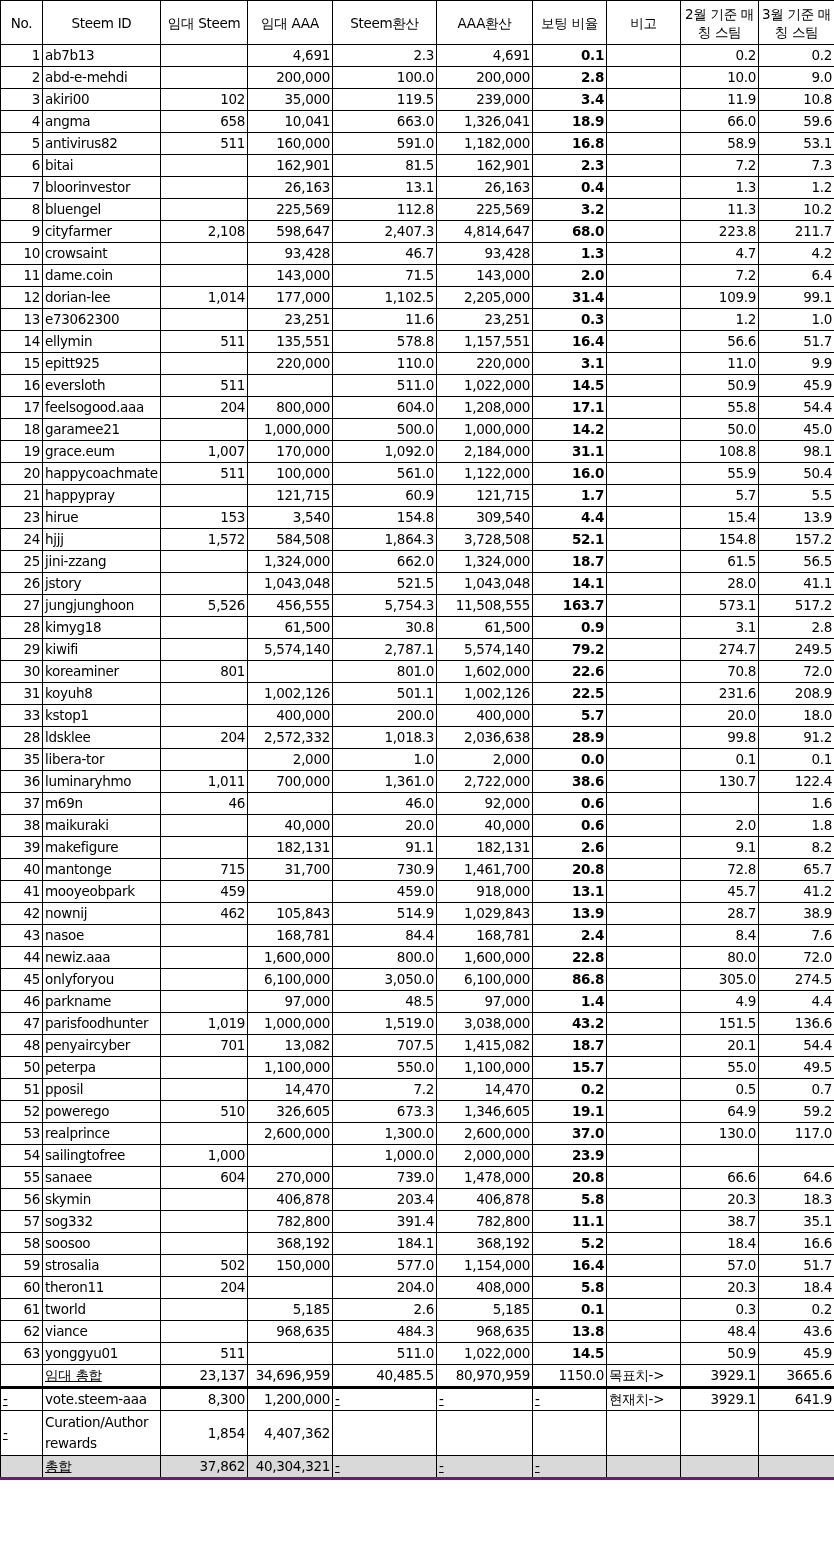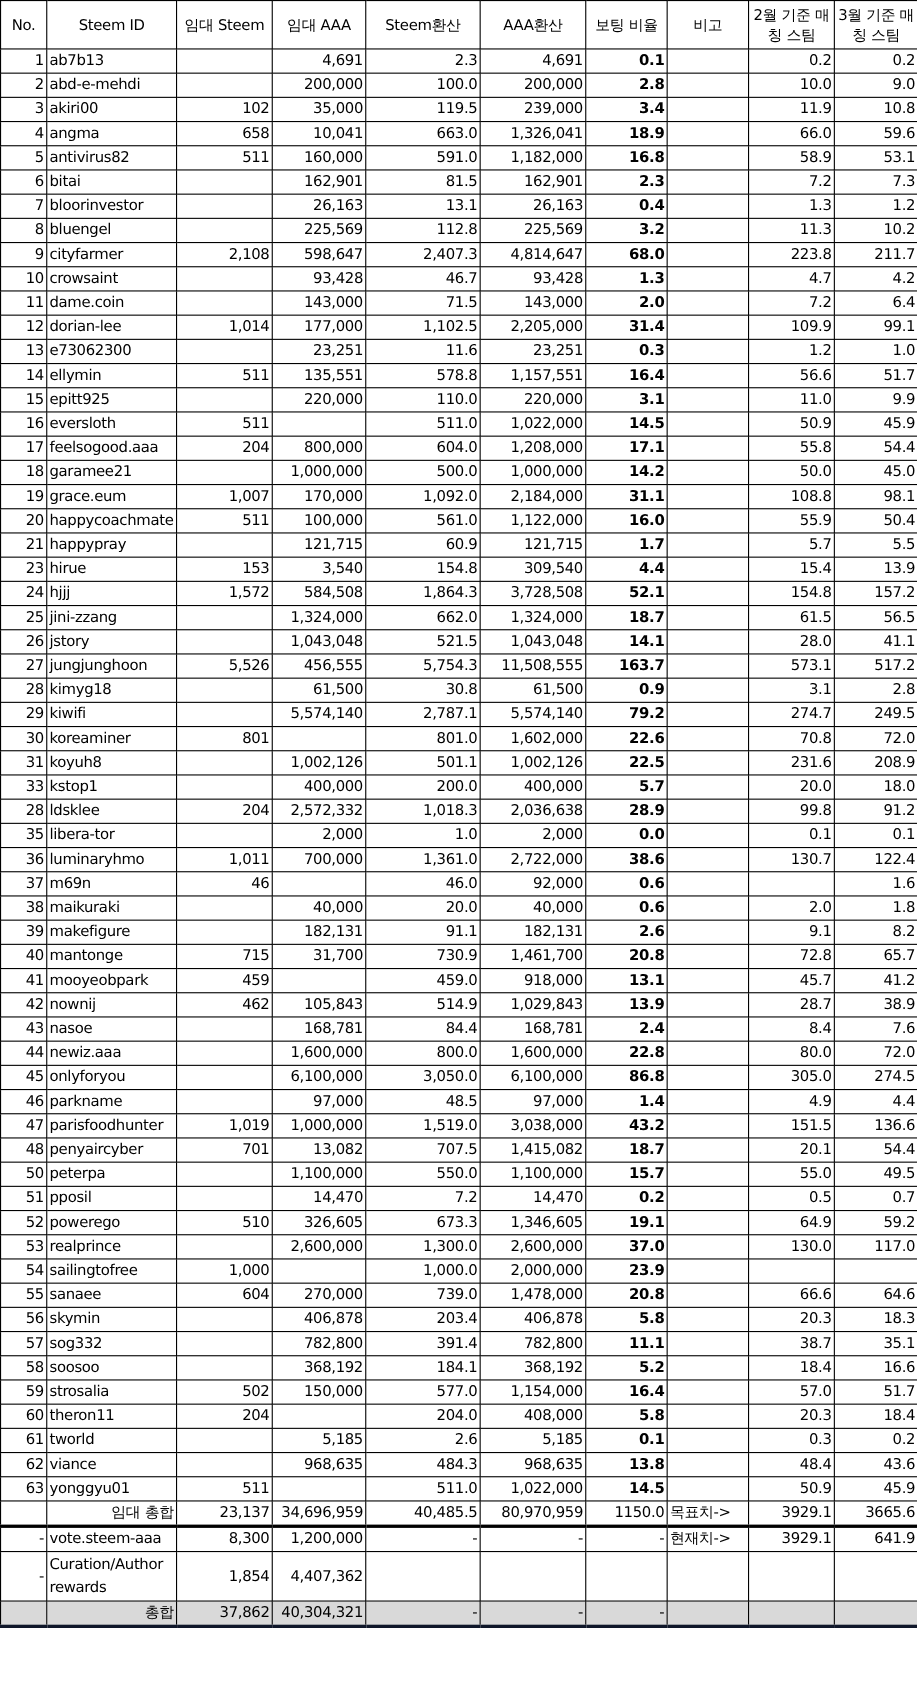--- a/index.html
+++ b/index.html
@@ -4,25 +4,25 @@
 <style>
   html, body { margin:0; padding:0; background:#ffffff; }
   body { width:834px; height:1543px; overflow:hidden; font-family:"DejaVu Sans", "Liberation Sans", sans-serif; font-size:13.5px; color:#000; }
   table { border-collapse:collapse; table-layout:fixed; width:834px; position:absolute; left:0; top:0; }
   col.c0{width:42px} col.c1{width:118px} col.c2{width:87px} col.c3{width:85px}
   col.c4{width:104px} col.c5{width:96px} col.c6{width:74px} col.c7{width:74px}
   col.c8{width:78px} col.c9{width:76px}
   td, th { border:1px solid #000; padding:0 2px; height:21px; line-height:21px; white-space:nowrap; overflow:hidden; font-weight:normal; letter-spacing:-0.3px; }
   thead th { height:43px; line-height:18px; text-align:center; vertical-align:middle; white-space:normal; }
   td.num { text-align:right; }
-  td.ctr { text-align:right; }
+  td.ctr { text-align:left;text-decoration:underline; }
   td.bold { font-weight:bold; }
   tr.sum-row td { }
   tr.thick-top td { border-top:3px solid #000; }
-  tr.grand td { background:#d9d9d9; border-bottom:3px solid #0f172a; }
+  tr.grand td { background:#d9d9d9; border-bottom:3px solid #701a75; }
   tr.tall td { height:44px; line-height:21px; white-space:normal; }
 </style>
 </head>
 <body>
 
 <table>
   <colgroup>
     <col class="c0">
       <col class="c1">
       <col class="c2">

